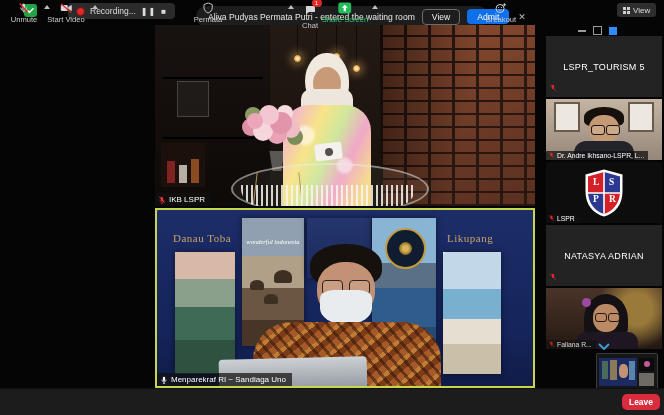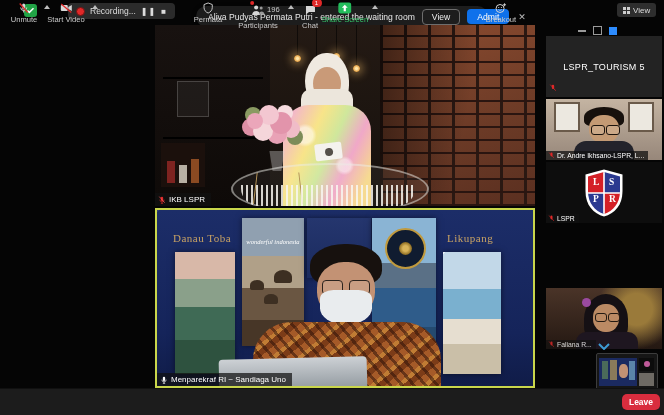--- a/index.html
+++ b/index.html
@@ -316,20 +316,28 @@
     </div>
     <div class="tile-chip">
       <svg width="7" height="7" viewBox="0 0 24 24">
           <path d="M12 2a3.5 3.5 0 0 1 3.5 3.5v6a3.5 3.5 0 0 1-7 0v-6A3.5 3.5 0 0 1 12 2z" fill="#e02828"></path>
           <line x1="4" y1="2" x2="20" y2="20" stroke="#e02828" stroke-width="2.4"></line>
         </svg>
       <span>LSPR</span>
     </div>
   </div>
 
+  <div class="abs tile tile-text" style="top:225px">
+    <span>NATASYA ADRIAN</span>
+    <span class="tile-mic">
+      <svg width="8" height="8" viewBox="0 0 24 24">
+          <path d="M12 2a3.5 3.5 0 0 1 3.5 3.5v6a3.5 3.5 0 0 1-7 0v-6A3.5 3.5 0 0 1 12 2z" fill="#e02828"></path>
+          <line x1="4" y1="2" x2="20" y2="20" stroke="#e02828" stroke-width="2.4"></line>
+        </svg></span>
+  </div>
 
   <div class="abs tile lady-bg" style="top:288px">
     <div class="abs" style="left:38px;top:6px;width:44px;height:50px;background:#151014;border-radius:50% 50% 35% 35%"></div>
     <div class="abs" style="left:47px;top:16px;width:26px;height:28px;background:#bb8a64;border-radius:46%"></div>
     <div class="abs" style="left:49px;top:25px;width:10px;height:7px;border:1.3px solid #241a12;border-radius:3px"></div>
     <div class="abs" style="left:62px;top:25px;width:10px;height:7px;border:1.3px solid #241a12;border-radius:3px"></div>
     <div class="abs" style="left:36px;top:10px;width:9px;height:9px;border-radius:50%;background:#9a4aa0"></div>
     <div class="abs" style="left:30px;top:44px;width:62px;height:17px;background:#1e1620;border-radius:10px 10px 0 0"></div>
     <div class="tile-chip" style="opacity:.8">
       <svg width="7" height="7" viewBox="0 0 24 24">
@@ -380,33 +388,20 @@
   </div>
   <div class="caret" style="left:92px"></div>
 
   <div class="titem" style="left:208px">
     <svg width="11" height="12" viewBox="0 0 24 26">
         <path d="M12 2l9 3.5V12c0 5.5-3.8 10-9 12-5.2-2-9-6.5-9-12V5.5z" fill="none" stroke="#d6d6d6" stroke-width="2"></path>
       </svg>
     <span class="lbl">Permata</span>
   </div>
 
-  <div class="titem" style="left:258px">
-    <span style="position:relative">
-      <svg width="14" height="12" viewBox="0 0 28 24">
-          <circle cx="10" cy="7" r="4" fill="#d6d6d6"></circle>
-          <path d="M2 22c0-5 4-8 8-8s8 3 8 8z" fill="#d6d6d6"></path>
-          <circle cx="20" cy="8" r="3" fill="#9a9a9a"></circle>
-          <path d="M15 21c1-4 3-6 6-6 3 0 5 2 6 6z" fill="#9a9a9a"></path>
-        </svg>
-      <span class="abs" style="left:-1px;top:-1px;width:4px;height:4px;border-radius:50%;background:#e02828"></span>
-      <span class="pcount">196</span>
-    </span>
-    <span class="lbl">Participants</span>
-  </div>
   <div class="caret" style="left:288px"></div>
 
   <div class="titem" style="left:310px">
     <span style="position:relative">
       <svg width="13" height="12" viewBox="0 0 24 24">
           <path d="M3 4h18v12H9l-6 5z" fill="#d6d6d6"></path>
         </svg>
       <span class="badge">1</span>
     </span>
     <span class="lbl">Chat</span>

